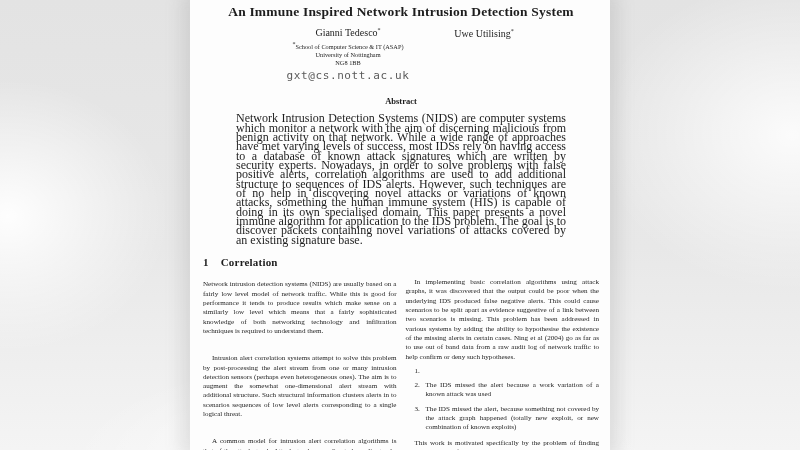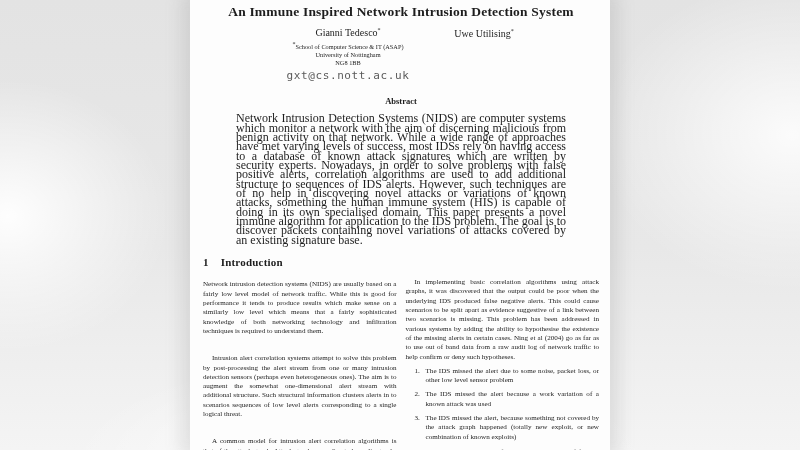--- a/index.html
+++ b/index.html
@@ -68,33 +68,32 @@
     </div>
   </div>
 
   <div class="abstract-head">Abstract</div>
   <div class="abstract-body">Network Intrusion Detection Systems (NIDS) are computer systems which monitor a network with the aim of discerning malicious from benign activity on that network. While a wide range of approaches have met varying levels of success, most IDSs rely on having access to a database of known attack signatures which are written by security experts. Nowadays, in order to solve problems with false positive alerts, correlation algorithms are used to add additional structure to sequences of IDS alerts. However, such techniques are of no help in discovering novel attacks or variations of known attacks, something the human immune system (HIS) is capable of doing in its own specialised domain. This paper presents a novel immune algorithm for application to the IDS problem. The goal is to discover packets containing novel variations of attacks covered by an existing signature base.</div>
 
   <div class="columns">
 
     <div class="col left">
       <div class="sec-head">
-        <span class="sec-num">1</span><span>Introduction</span>
+        <span class="sec-num">1</span><span>Correlation</span>
       </div>
       <p>Network intrusion detection systems (NIDS) are usually based on a fairly low level model of network traffic. While this is good for performance it tends to produce results which make sense on a similarly low level which means that a fairly sophisticated knowledge of both networking technology and infiltration techniques is required to understand them.</p>
       <p class="ind">Intrusion alert correlation systems attempt to solve this problem by post-processing the alert stream from one or many intrusion detection sensors (perhaps even heterogeneous ones). The aim is to augment the somewhat one-dimensional alert stream with additional structure. Such structural information clusters alerts in to scenarios sequences of low level alerts corresponding to a single logical threat.</p>
       <p class="ind">A common model for intrusion alert correlation algorithms is that of the attack graph. Attack graphas are directed acyclic graphs (DAGs) that attempt to represent the various types of alerts in terms of their prerequisites and consequences. Typically an attack graph is created by an expert from a priori information about attacks. The attack graph enables a correlation component to link a given alert with a previous alert by tracking back to find alerts whose consequences imply the current alerts prerequisites. Another feature is that if the correlation algorithm is run in reverse, predictions of future attacks can be ob-</p>
     </div>
 
     <div class="col right">
       <p class="ind">In implementing basic correlation algorithms using attack graphs, it was discovered that the output could be poor when the underlying IDS produced false negative alerts. This could cause scenarios to be split apart as evidence suggestive of a link between two scenarios is missing. This problem has been addressed in various systems by adding the ability to hypothesise the existence of the missing alerts in certain cases. Ning et al (2004) go as far as to use out of band data from a raw audit log of network traffic to help confirm or deny such hypotheses.</p>
       <div class="nlist">
         <div class="nitem">
           <span class="nnum">1.</span>
-          <span class="ntext">The IDS missed the alert due to some noise, packet loss, or other low level sensor problem</span>
         </div>
         <div class="nitem">
           <span class="nnum">2.</span>
           <span class="ntext">The IDS missed the alert because a work variation of a known attack was used</span>
         </div>
         <div class="nitem">
           <span class="nnum">3.</span>
           <span class="ntext">The IDS missed the alert, because something not covered by the attack graph happened (totally new exploit, or new combination of known exploits)</span>
         </div>
       </div>

